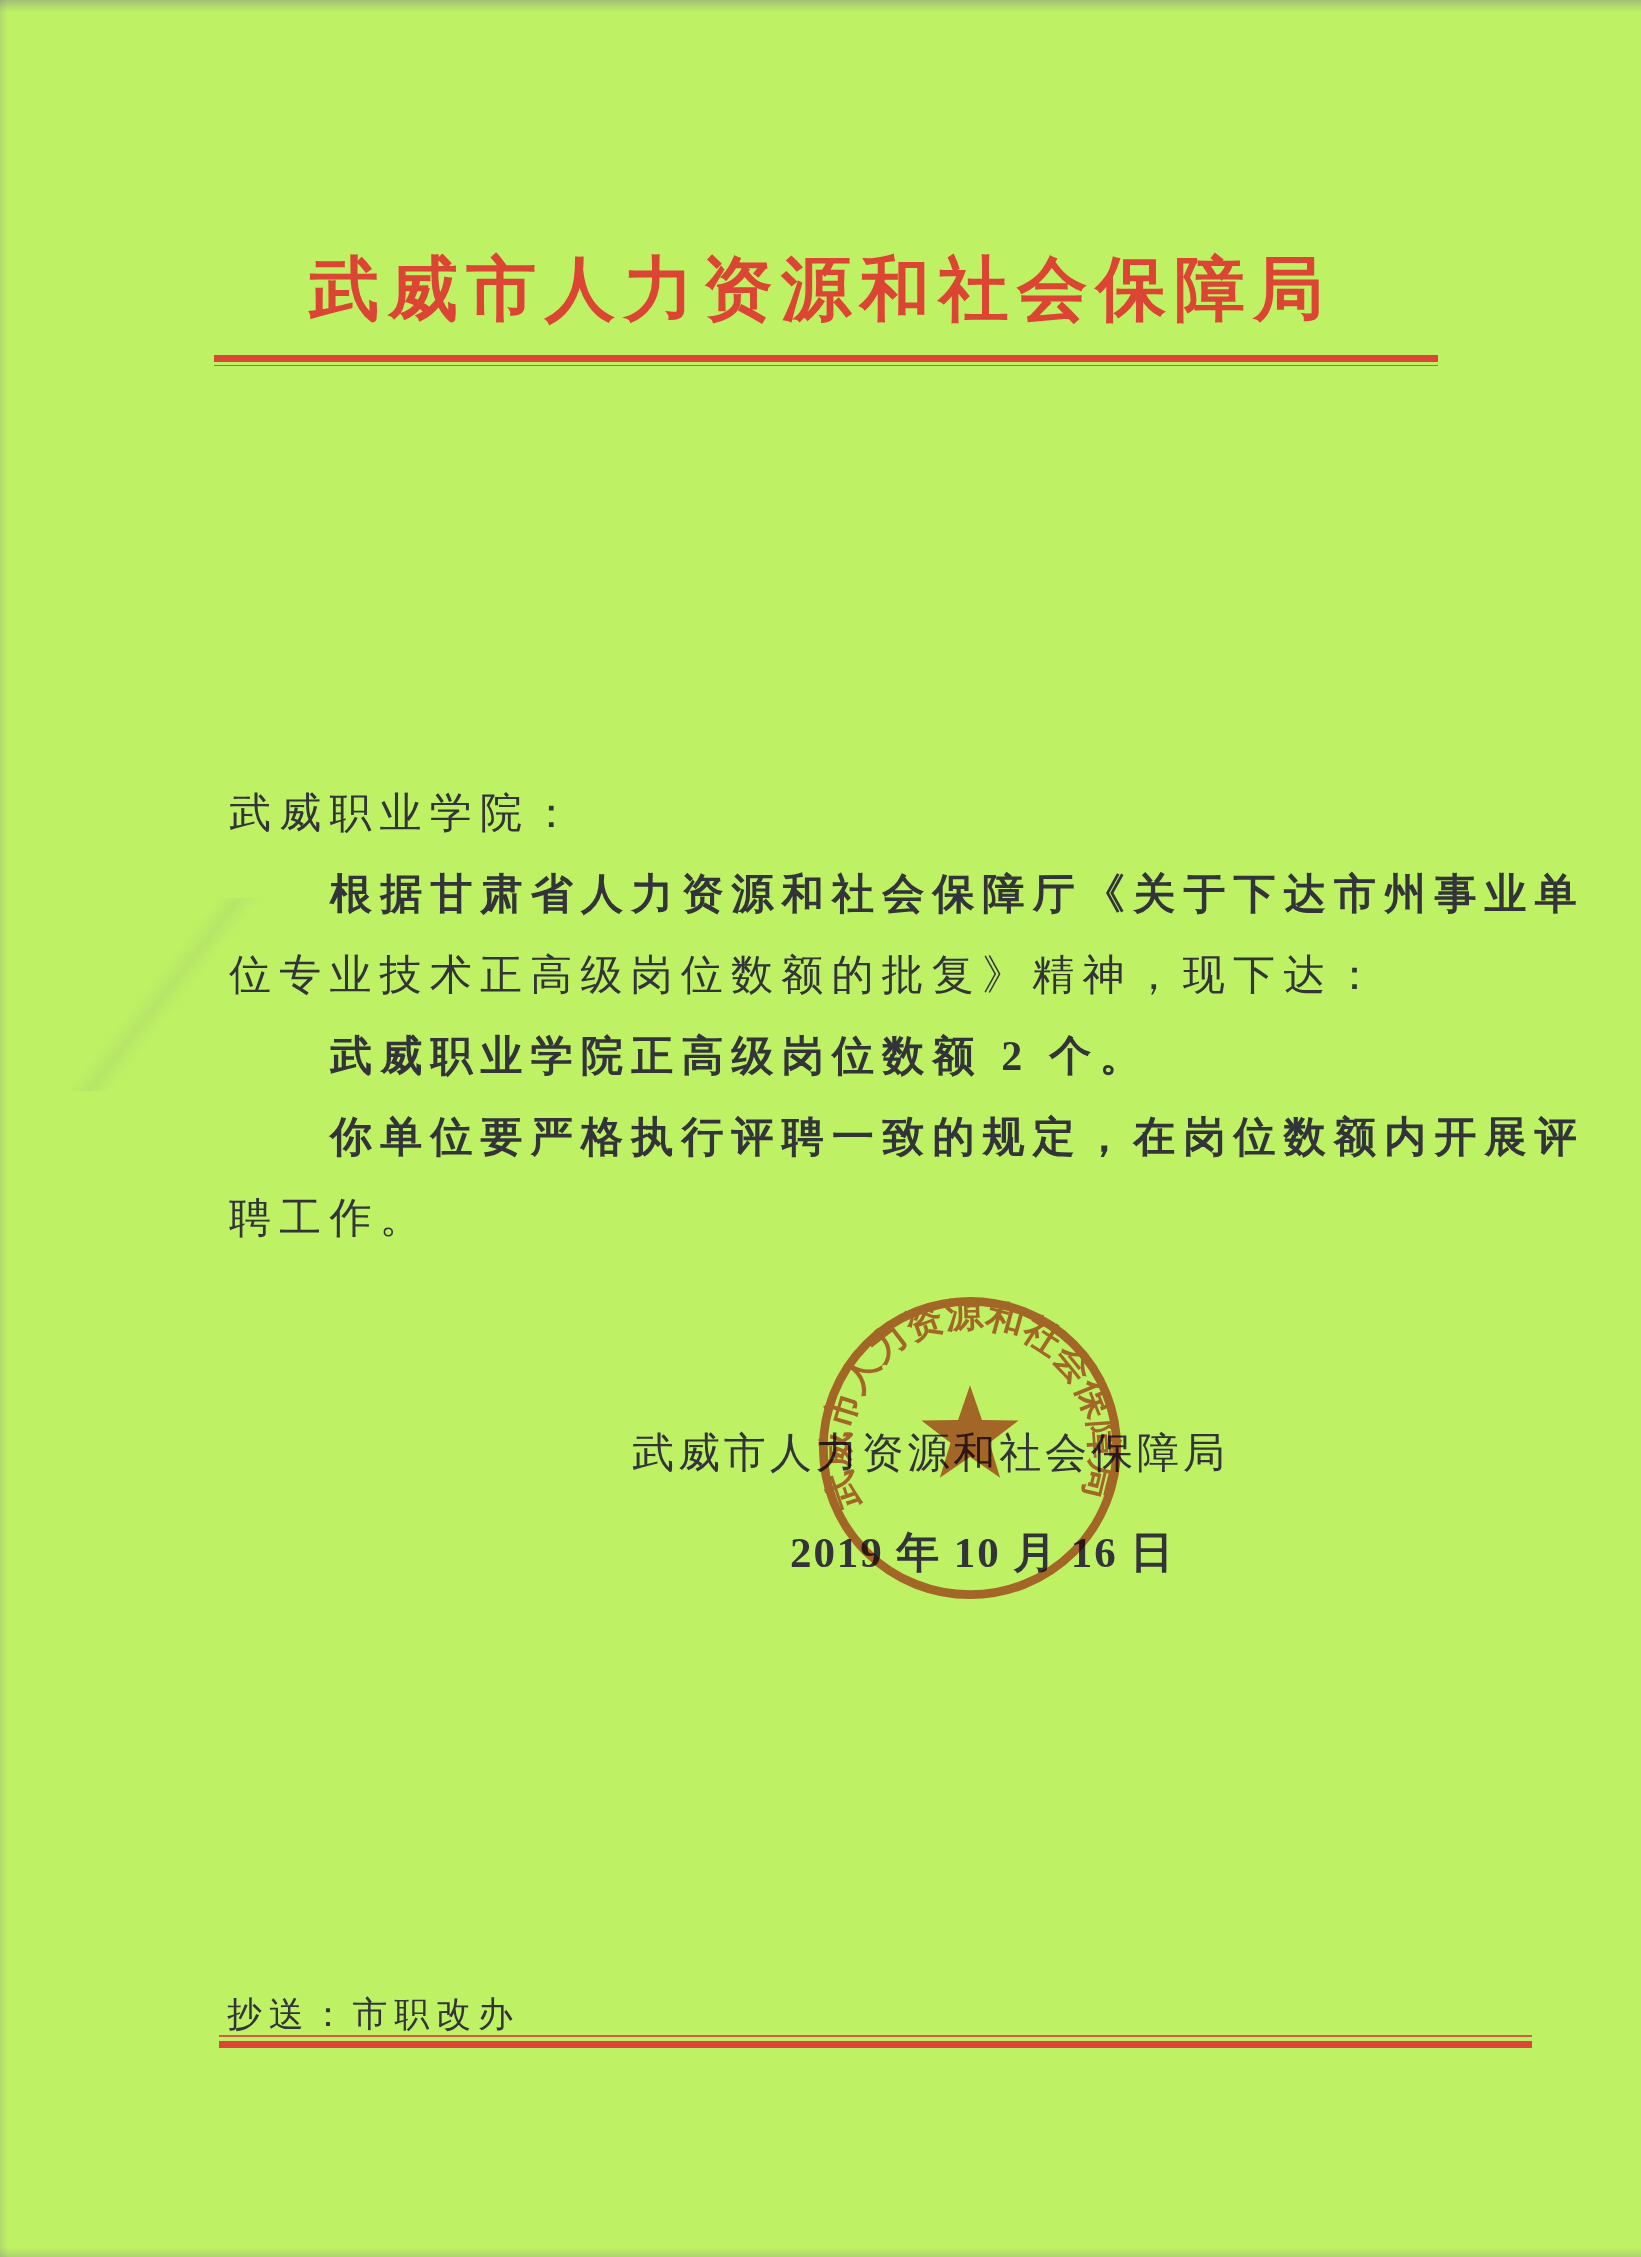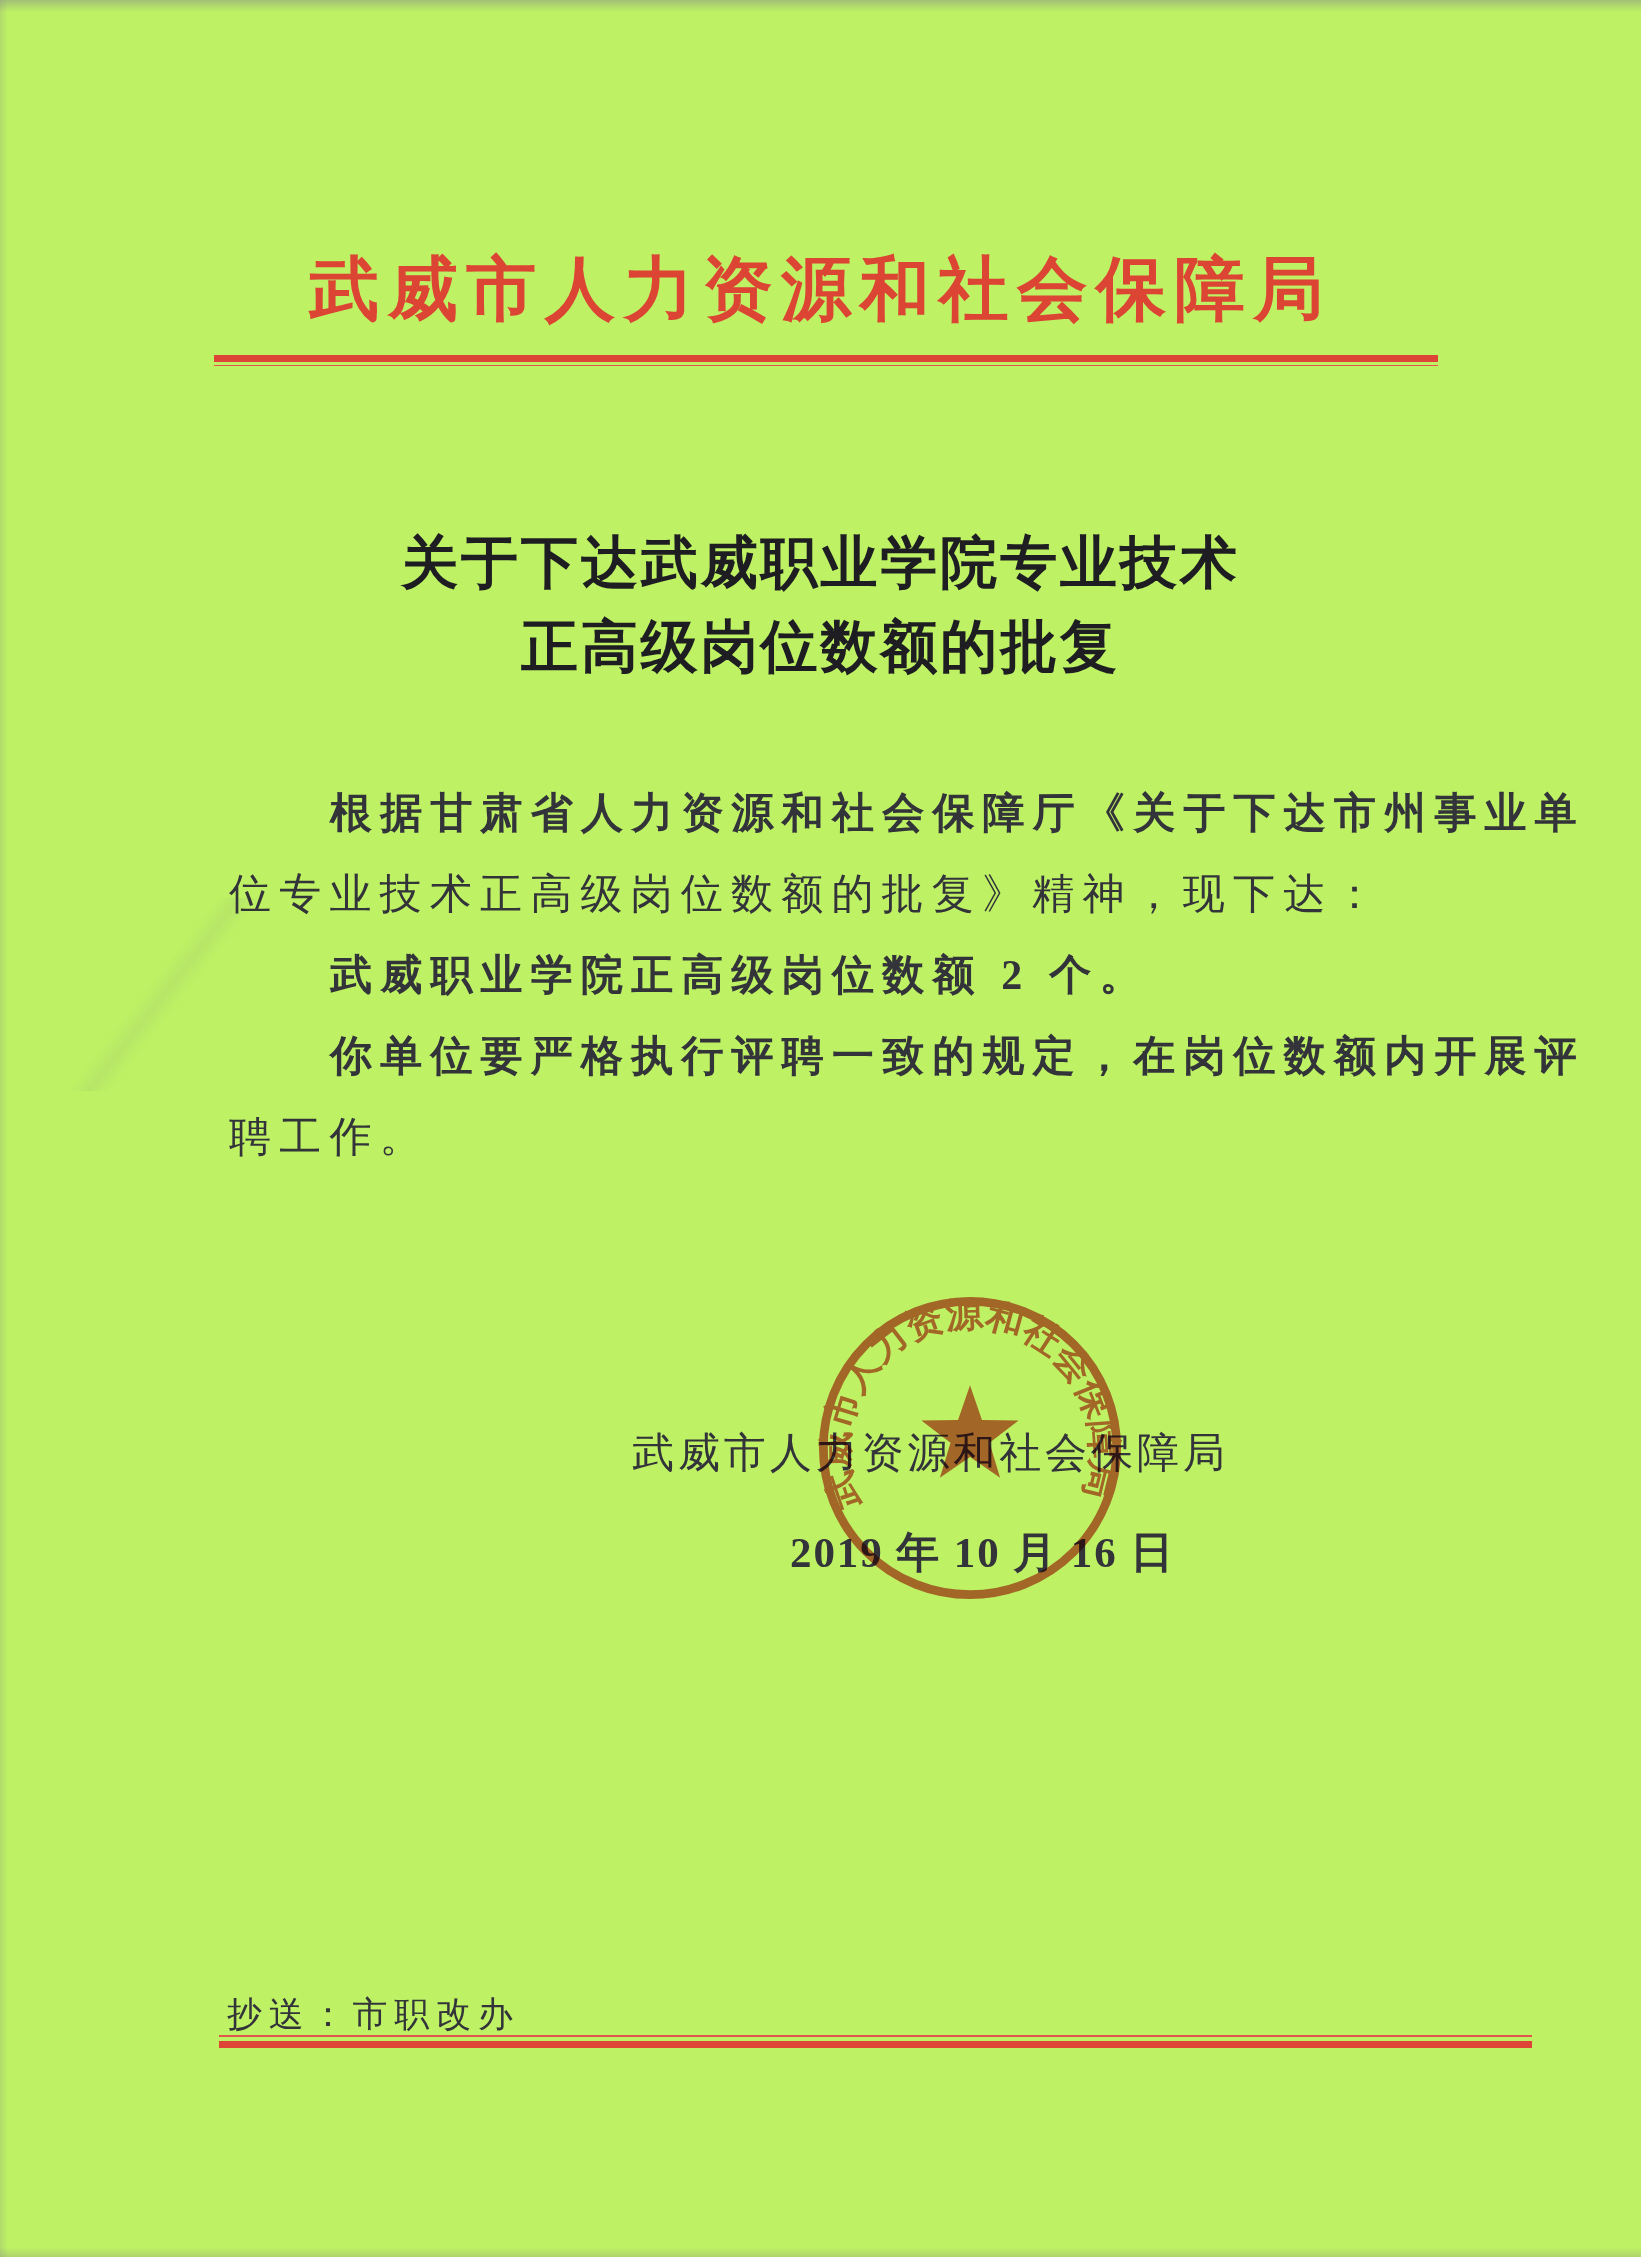--- a/index.html
+++ b/index.html
@@ -93,26 +93,23 @@
 
   <div class="scan-edge-top"></div>
   <div class="scan-edge-left"></div>
   <div class="scan-edge-bottom"></div>
   <div class="crease"></div>
 
   <div class="org-header">武威市人力资源和社会保障局</div>
 
   <div class="org-rule"></div>
 
-  <div class="doc-title">
-    <div>关于下达武威职业学院专业技术</div>
-    <div>正高级岗位数额的批复</div>
-  </div>
 
   <div class="body-text">
+    <div class="body-line">武威职业学院：</div>
     <div class="body-line indent">根据甘肃省人力资源和社会保障厅《关于下达市州事业单</div>
     <div class="body-line">位专业技术正高级岗位数额的批复》精神，现下达：</div>
     <div class="body-line indent">武威职业学院正高级岗位数额 2 个。</div>
     <div class="body-line indent">你单位要严格执行评聘一致的规定，在岗位数额内开展评</div>
     <div class="body-line">聘工作。</div>
   </div>
 
   <div class="sign-org">武威市人力资源和社会保障局</div>
 
   <div class="sign-date">2019 年 10 月 16 日</div>

